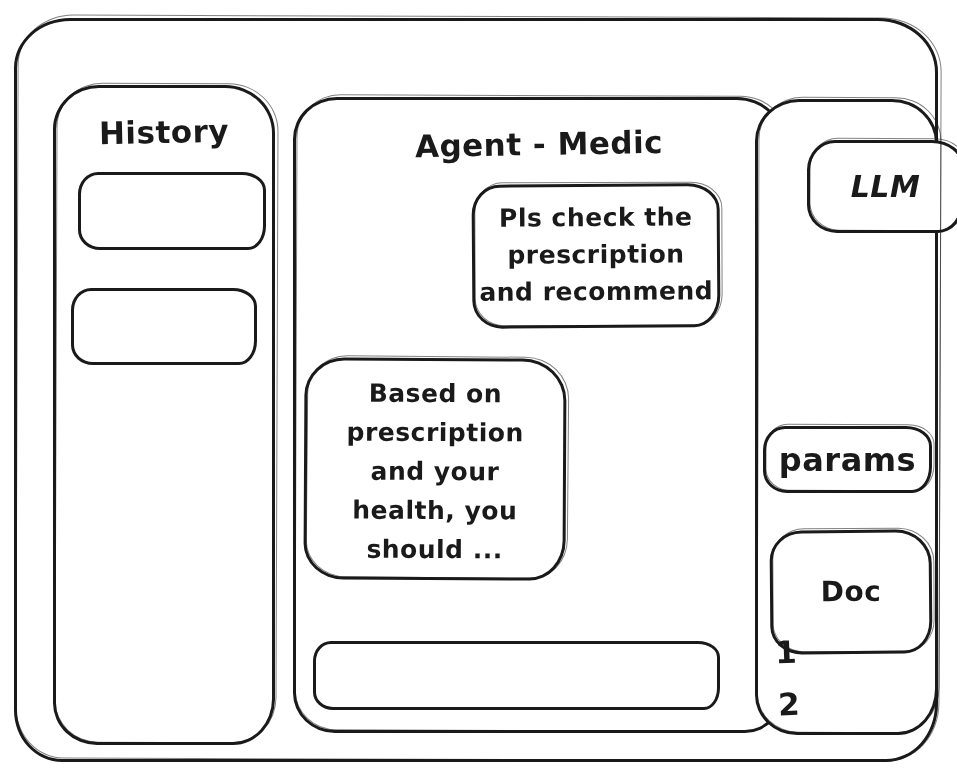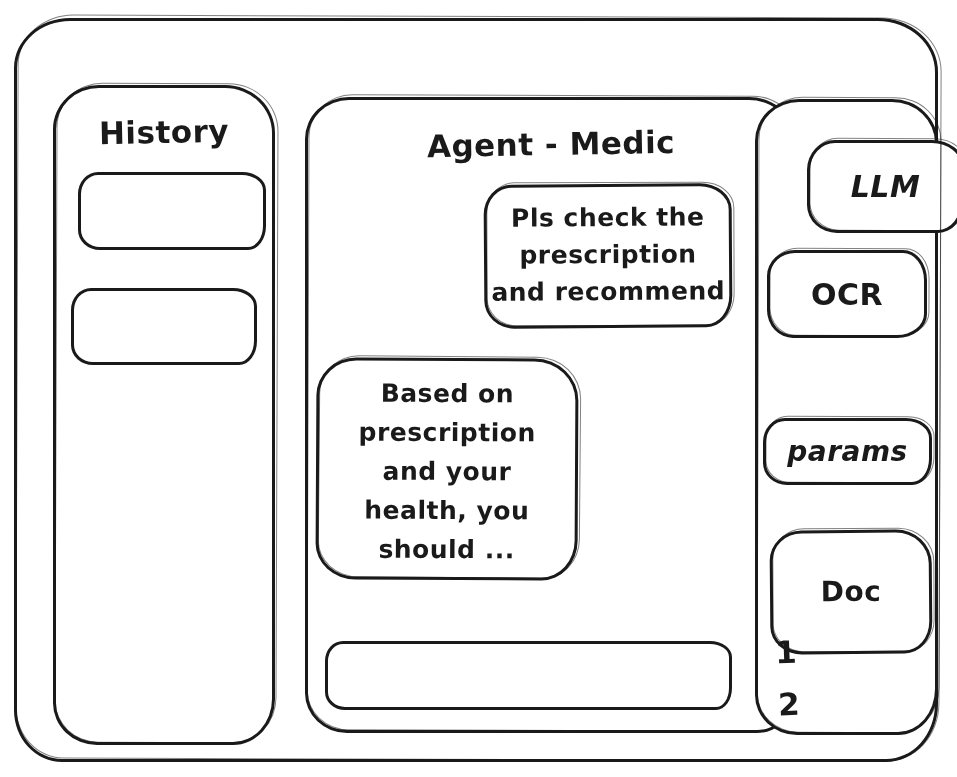--- a/index.html
+++ b/index.html
@@ -54,21 +54,21 @@
     transform: rotate(-1.2deg);
   }
   .history-item {
     border-radius: 20px 24px 18px 22px / 22px 18px 24px 20px;
   }
   .history-item.one { left: 22px; top: 84px;  width: 188px; height: 78px; }
   .history-item.two { left: 15px; top: 200px; width: 186px; height: 77px; }
 
   
   .chat-panel {
-    left: 288px; top: 76px; width: 492px; height: 636px;
+    left: 276px; top: 76px; width: 492px; height: 636px;
     border-radius: 44px 48px 40px 42px / 42px 46px 44px 40px;
     text-decoration: underline;
   }
   .chat-title {
     position: absolute; top: 26px; left: 0; width: 100%;
     text-align: center; font-size: 31px;
     transform: rotate(-1deg);
   }
   .bubble {
     position: absolute;
@@ -119,24 +119,23 @@
     left: 13px; top: 38px; width: 157px; height: 93px;
     border-radius: 28px 32px 26px 30px / 30px 26px 32px 28px;
     font-style: italic;
     margin-left: 36px;
   }
   .tool-ocr {
     left: 9px; top: 148px; width: 160px; height: 88px;
     border-radius: 28px 24px 30px 26px / 26px 30px 24px 28px;
   }
   .tool-params {
-    left: 5px; top: 316px; width: 169px; height: 67px;
+    left: 5px; top: 324px; width: 169px; height: 67px;
     border-radius: 22px 26px 20px 24px / 24px 20px 26px 22px;
-    font-size: 28px;
-    font-style: italic;
+    font-size: 32px;
   }
   .tool-doc {
     left: 12px; top: 428px; width: 162px; height: 124px;
     border-radius: 32px 36px 28px 32px / 30px 34px 32px 28px;
     font-size: 28px; line-height: 40px;
     transform: rotate(-0.5deg);
   }
   .annotation {
     position: absolute;
     font-size: 31px;
@@ -179,23 +178,20 @@
         <span class="line">should ...</span>
       </div>
 
       <input class="chat-input" type="text" placeholder="" style="">
     </div>
 
     <div class="box sketch sidebar-right">
       <div class="tool sketch hand tool-llm">
         <span>LLM</span>
       </div>
-      <div class="tool sketch hand tool-ocr">
-        <span>OCR</span>
-      </div>
       <div class="tool sketch hand tool-params">
         <span>params</span>
       </div>
       <div class="tool sketch hand tool-doc">
         <span>Doc</span>
       </div>
       <div class="hand annotation n1">1</div>
       <div class="hand annotation n2">2</div>
     </div>
 

